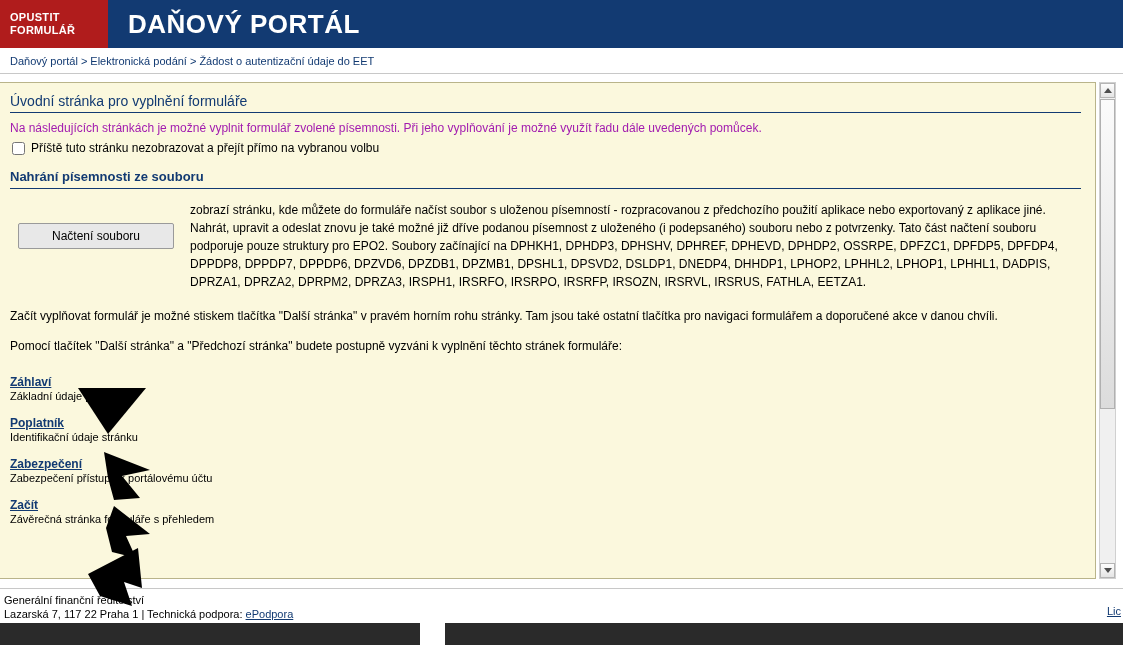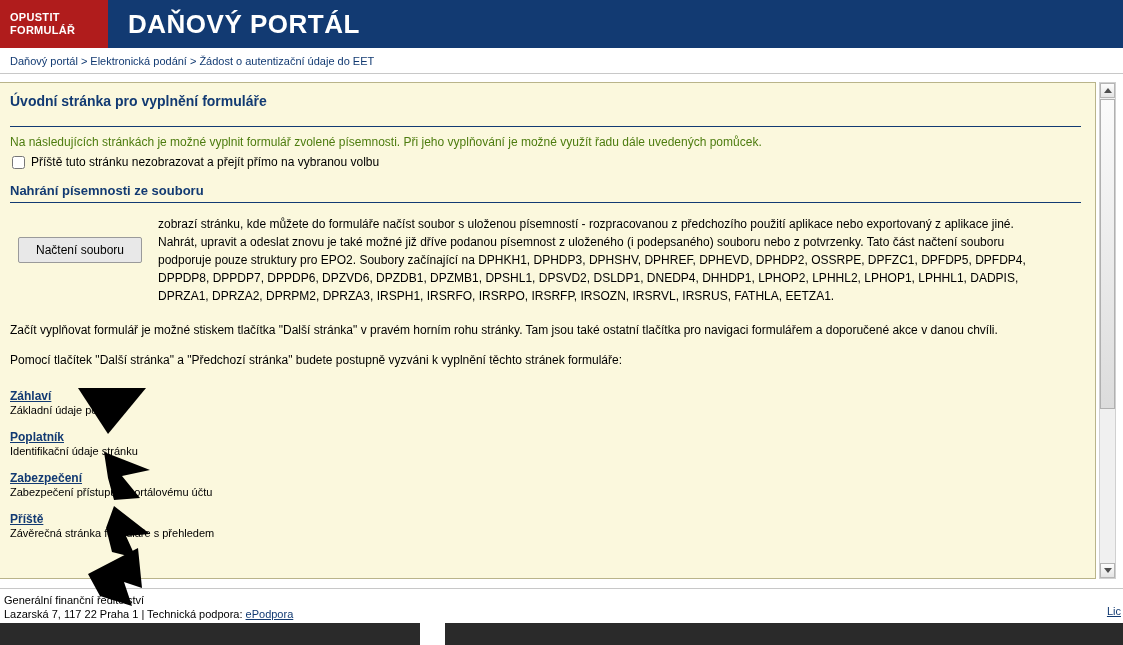--- a/index.html
+++ b/index.html
@@ -91,29 +91,29 @@
     border: 1px solid #b9b48a;
     border-left: none;
     box-sizing: border-box;
     padding: 10px 14px 10px 10px;
     overflow: hidden;
   }
 
   h1.page-title {
     font-size: 14px;
     color: #123a72;
-    font-weight: bold;
+    font-weight: normal;
     margin: 0 0 4px 0;
-    padding: 0 0 17px 0;
+    padding: 0 0 3px 0;
     border-bottom: 1px solid #123a72;
   }
   .intro-text {
     font-size: 12px;
     margin: 8px 0 6px 0;
-    color: #4d7c0f;
+    color: #a21caf;
   }
   .checkbox-row {
     display: flex;
     align-items: center;
     margin: 4px 0 14px 0;
   }
   .checkbox-row input[type=checkbox] {
     margin: 0 6px 0 2px;
   }
   .checkbox-row label {
@@ -128,21 +128,21 @@
     padding: 0 0 4px 0;
     border-bottom: 1px solid #123a72;
   }
 
   .load-block {
     display: flex;
     align-items: flex-start;
     margin-top: 12px;
   }
   .load-btn {
-    width: 124px;
+    width: 156px;
     min-height: 26px;
     background: #e8e8e8;
     border: 1px solid #9a9a9a;
     border-radius: 2px;
     font-size: 12px;
     font-family: "Liberation Sans", sans-serif;
     cursor: pointer;
     margin-top: 22px;
     margin-left: 8px;
     padding: 4px 0;
@@ -319,21 +319,21 @@
         </div>
         <div class="page-item">
           <a href="#">Poplatník</a>
           <div class="sub">Identifikační údaje stránku</div>
         </div>
         <div class="page-item">
           <a href="#">Zabezpečení</a>
           <div class="sub">Zabezpečení přístupu k portálovému účtu</div>
         </div>
         <div class="page-item">
-          <a href="#">Příště</a>
+          <a href="#">Začít</a>
           <div class="sub">Závěrečná stránka formuláře s přehledem</div>
         </div>
       </div>
     </div>
 
   </div>
 
   <div class="scrollbar">
     <div class="sb-arrow top">
       <i></i>

